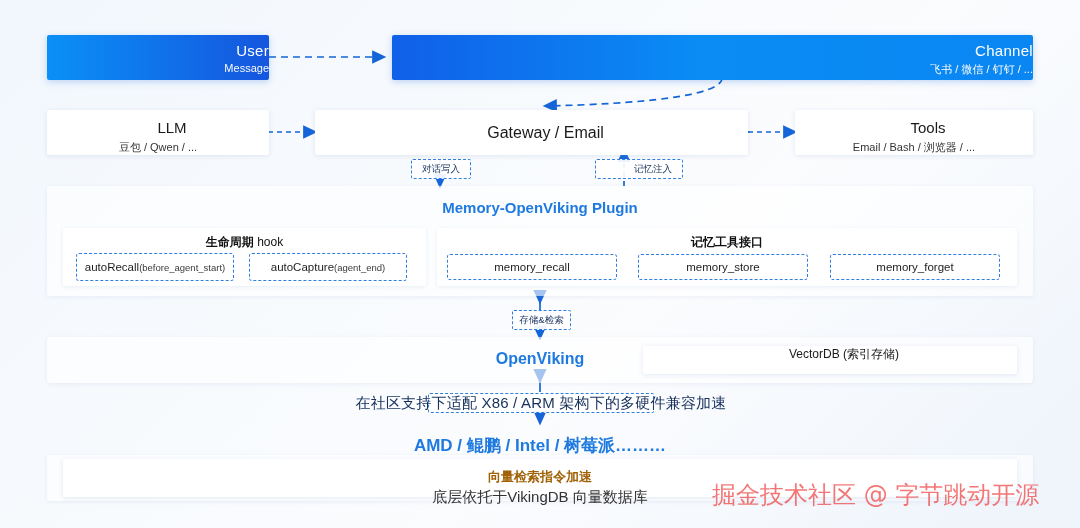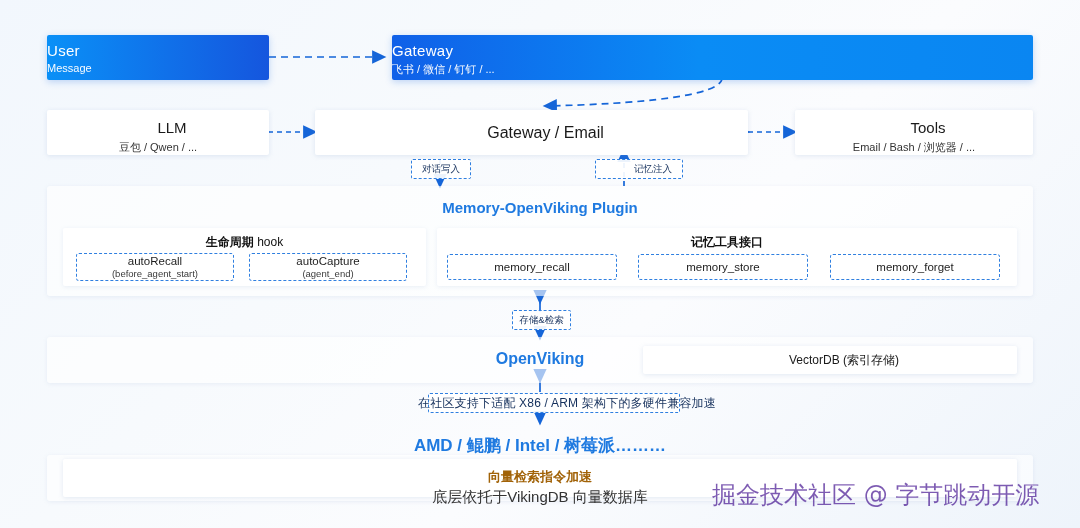--- a/index.html
+++ b/index.html
@@ -7,55 +7,55 @@
     width:1080px;height:528px;
     background:linear-gradient(135deg,#f2f7fd 0%,#f7fafd 35%,#fbfcfe 60%,#eef4fb 100%);
     font-family:"Liberation Sans","DejaVu Sans",sans-serif;
     color:#222;overflow:hidden;position:relative;
   }
   .stage{position:absolute;left:0;top:0;width:1080px;height:528px;}
   
   .band{position:absolute;background:rgba(255,255,255,.62);border-radius:3px;
         box-shadow:0 1px 4px rgba(120,150,190,.13);}
   
-  .gbox{position:absolute;border-radius:2px;color:#fff;text-align:left;
+  .gbox{position:absolute;border-radius:2px;color:#fff;text-align:right;
         box-shadow:0 2px 7px rgba(20,100,220,.25);}
   .gbox .t1{font-size:15px;letter-spacing:.3px;margin-top:7px;}
   .gbox .t2{font-size:11px;margin-top:3px;opacity:.97;}
   
   .wcard{position:absolute;background:#fff;border-radius:2px;text-align:center;
          box-shadow:0 1px 5px rgba(130,160,200,.22);}
   .wcard .t1{font-size:15px;color:#1a1a1a;margin-top:9px;padding-left:28px;}
   .wcard .t2{font-size:11px;color:#333;margin-top:4px;}
   .wcard.single .t1{font-size:16px;}
   
   .dbox{position:absolute;border:1.4px dashed #2f7fe0;border-radius:3px;
         background:rgba(255,255,255,.9);text-align:center;}
   .dbox .l1{font-size:11.5px;color:#1d1d1d;}
   .dbox .l2{font-size:9.5px;color:#3a3a3a;margin-top:1px;}
   .dbox.one-line{display:flex;align-items:center;justify-content:center;}
-  .dbox.two-line{display:flex;flex-direction:column;align-items:center;justify-content:center;}
+  .dbox.two-line{display:flex;flex-direction:row;align-items:center;justify-content:center;}
   
   .grp-label{position:absolute;text-align:center;font-size:12px;color:#111;font-weight:bold;}
   .grp-label .light{font-weight:normal;}
   .section-title{position:absolute;text-align:center;font-size:15px;color:#1f7ae0;font-weight:bold;}
   .ov-title{position:absolute;font-size:16px;color:#1f7ae0;font-weight:bold;text-align:center;}
   
   .tag{position:absolute;border:1.2px dashed #2f7fe0;border-radius:2px;
        background:rgba(255,255,255,.92);font-size:9.5px;color:#15305c;
        display:flex;align-items:center;justify-content:center;white-space:nowrap;}
-  .tag.wide{font-size:12px;letter-spacing:.2px;padding-left:26px;}
+  .tag.wide{font-size:15px;letter-spacing:.2px;}
   
   .hw-title{position:absolute;width:100%;text-align:center;font-size:17px;
             color:#1f7ae0;font-weight:bold;}
   .bottom-card{position:absolute;background:#fff;border-radius:2px;text-align:center;
                box-shadow:0 1px 5px rgba(130,160,200,.22);}
   .bottom-card .b1{font-size:13px;font-weight:bold;color:#a16207;margin-top:9px;}
   .bottom-card .b2{font-size:15px;color:#333;margin-top:2px;}
-  .watermark{position:absolute;font-size:24px;color:#4c1d95;opacity:.72;
+  .watermark{position:absolute;font-size:24px;color:#ef4444;opacity:.72;
              white-space:nowrap;font-family:"DejaVu Sans",sans-serif;}
   svg.overlay{position:absolute;left:0;top:0;width:1080px;height:528px;
               pointer-events:none;}
 </style>
 </head>
 <body>
 
 <div class="stage">
 
   <svg class="overlay">
@@ -104,21 +104,21 @@
   </svg>
 
   <div class="gbox" style="left:47px;top:35px;width:222px;height:45px;
               background:linear-gradient(90deg,#0a90f7 0%,#1556de 100%);">
     <div class="t1">User</div>
     <div class="t2">Message</div>
   </div>
 
   <div class="gbox" style="left:392px;top:35px;width:641px;height:45px;
               background:linear-gradient(90deg,#1060e8 0%,#0a8cf5 48%,#0a86f2 100%);">
-    <div class="t1">Gateway</div>
+    <div class="t1">Channel</div>
     <div class="t2">飞书 / 微信 / 钉钉 / ...</div>
   </div>
 
   <div class="wcard" style="left:47px;top:110px;width:222px;height:45px;">
     <div class="t1">LLM</div>
     <div class="t2">豆包 / Qwen / ...</div>
   </div>
 
   <div class="wcard single" style="left:315px;top:110px;width:433px;height:45px;display:flex;align-items:center;justify-content:center;">
     <div class="t1" style="margin-top:0;">Gateway / Email</div>
@@ -172,21 +172,21 @@
 
   <div class="tag" style="left:512px;top:310px;width:57px;height:18px;">
     <span>存储&amp;检索</span>
   </div>
 
   <div class="band" style="left:47px;top:337px;width:986px;height:46px;"></div>
 
 
   <div class="ov-title" style="left:440px;top:350px;width:200px;">OpenViking</div>
 
-  <div class="wcard single" style="left:643px;top:346px;width:374px;height:28px;display:flex;align-items:center;justify-content:center;">
+  <div class="wcard single" style="left:643px;top:346px;width:374px;height:28px;display:flex;justify-content:center;">
     <div class="t1" style="margin-top:0;font-size:12px;">VectorDB (索引存储)</div>
   </div>
 
   <div class="tag wide" style="left:428px;top:393px;width:224px;height:18px;">
     <span>在社区支持下适配 X86 / ARM 架构下的多硬件兼容加速</span>
   </div>
 
   <div class="hw-title" style="left:0;top:434px;">AMD / 鲲鹏 / Intel / 树莓派………</div>
 
   <div class="band" style="left:47px;top:455px;width:986px;height:46px;"></div>

